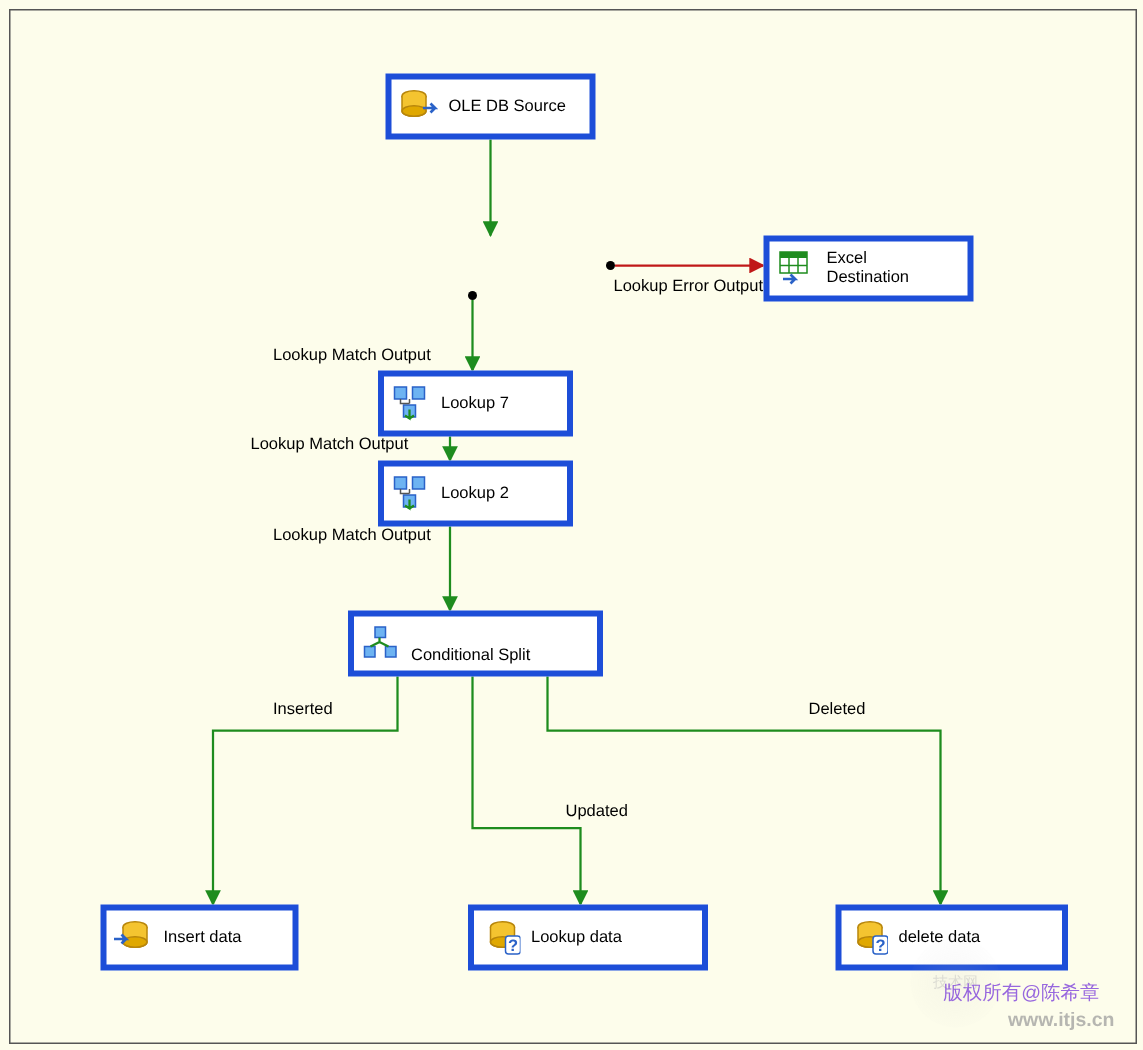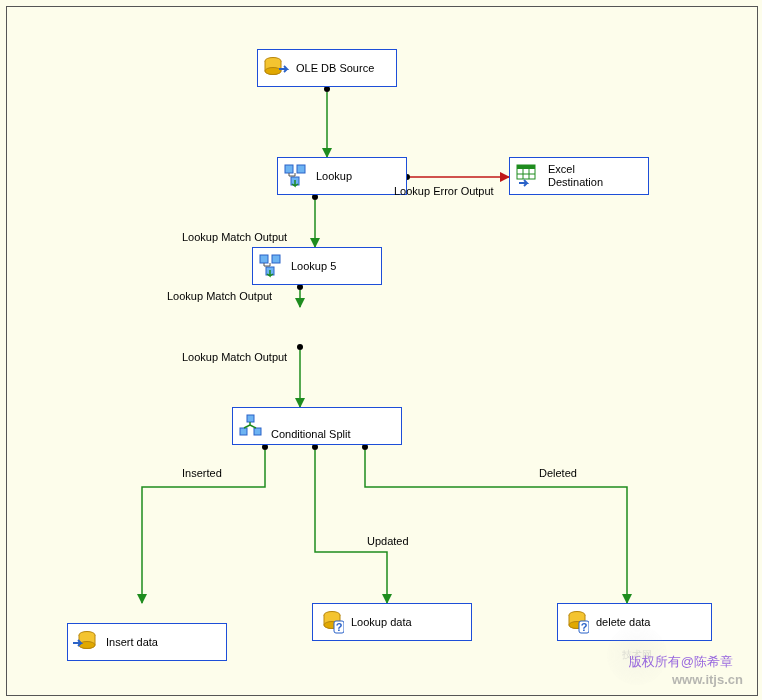--- a/index.html
+++ b/index.html
@@ -17,21 +17,21 @@
     position: absolute;
     top: 6px;
     left: 6px;
     width: 750px;
     height: 688px;
     border: 1px solid #555;
   }
   .node {
     position: absolute;
     background: #fff;
-    border: 1px solid #1d4ed8;
+    border: 4px solid #1d4ed8;
     box-sizing: border-box;
     padding: 4px 6px 4px 4px;
     display: flex;
     align-items: center;
     gap: 6px;
     min-height: 38px;
   }
   .node-label {
     white-space: nowrap;
     font-size: 11px;
@@ -145,32 +145,20 @@
     <svg width="26" height="26" viewBox="0 0 26 26">
       <ellipse cx="10" cy="6" rx="8" ry="3.5" fill="#F4C430" stroke="#B8860B"></ellipse>
       <path d="M2 6 v10 a8 3.5 0 0 0 16 0 V6" fill="#F4C430" stroke="#B8860B"></path>
       <ellipse cx="10" cy="16" rx="8" ry="3.5" fill="#E0A800" stroke="#B8860B"></ellipse>
       <path d="M16 14 l8 0 l-3 -3 m3 3 l-3 3" stroke="#2A62C8" stroke-width="1.8" fill="none"></path>
     </svg>
   </span>
   <span class="node-label">OLE DB Source</span>
 </div>
 
-<div class="node" style="left:270px; top:150px; width:130px;">
-  <span class="icon-box">
-    <svg width="26" height="26" viewBox="0 0 26 26">
-      <rect x="2" y="2" width="8" height="8" fill="#6DB3F2" stroke="#2A62C8"></rect>
-      <rect x="14" y="2" width="8" height="8" fill="#6DB3F2" stroke="#2A62C8"></rect>
-      <rect x="8" y="14" width="8" height="8" fill="#6DB3F2" stroke="#2A62C8"></rect>
-      <path d="M6 10 v3 h6 m0 -3 v3" stroke="#555" fill="none"></path>
-      <path d="M12 17 l0 6 l-3 -2 m3 2 l3 -2" stroke="#1E8C1E" stroke-width="1.5" fill="none"></path>
-    </svg>
-  </span>
-  <span class="node-label">Lookup</span>
-</div>
 
 <div class="node" style="left:502px; top:150px; width:140px;">
   <span class="icon-box">
     <svg width="26" height="26" viewBox="0 0 26 26">
       <rect x="2" y="2" width="18" height="14" fill="#fff" stroke="#1E8C1E"></rect>
       <rect x="2" y="2" width="18" height="4" fill="#1E8C1E"></rect>
       <line x1="8" y1="6" x2="8" y2="16" stroke="#1E8C1E"></line>
       <line x1="14" y1="6" x2="14" y2="16" stroke="#1E8C1E"></line>
       <line x1="2" y1="11" x2="20" y2="11" stroke="#1E8C1E"></line>
       <path d="M4 20 l8 0 l-3 -3 m3 3 l-3 3" stroke="#2A62C8" stroke-width="1.8" fill="none"></path>
@@ -183,37 +171,49 @@
 <div class="node" style="left:245px; top:240px; width:130px;">
   <span class="icon-box">
     <svg width="26" height="26" viewBox="0 0 26 26">
       <rect x="2" y="2" width="8" height="8" fill="#6DB3F2" stroke="#2A62C8"></rect>
       <rect x="14" y="2" width="8" height="8" fill="#6DB3F2" stroke="#2A62C8"></rect>
       <rect x="8" y="14" width="8" height="8" fill="#6DB3F2" stroke="#2A62C8"></rect>
       <path d="M6 10 v3 h6 m0 -3 v3" stroke="#555" fill="none"></path>
       <path d="M12 17 l0 6 l-3 -2 m3 2 l3 -2" stroke="#1E8C1E" stroke-width="1.5" fill="none"></path>
     </svg>
   </span>
-  <span class="node-label">Lookup 5</span>
-</div>
-
+  <span class="node-label">Lookup 7</span>
+</div>
+
+<div class="node" style="left:245px; top:300px; width:130px;">
+  <span class="icon-box">
+    <svg width="26" height="26" viewBox="0 0 26 26">
+      <rect x="2" y="2" width="8" height="8" fill="#6DB3F2" stroke="#2A62C8"></rect>
+      <rect x="14" y="2" width="8" height="8" fill="#6DB3F2" stroke="#2A62C8"></rect>
+      <rect x="8" y="14" width="8" height="8" fill="#6DB3F2" stroke="#2A62C8"></rect>
+      <path d="M6 10 v3 h6 m0 -3 v3" stroke="#555" fill="none"></path>
+      <path d="M12 17 l0 6 l-3 -2 m3 2 l3 -2" stroke="#1E8C1E" stroke-width="1.5" fill="none"></path>
+    </svg>
+  </span>
+  <span class="node-label">Lookup 2</span>
+</div>
 
 <div class="node" style="left:225px; top:400px; width:170px;align-items:flex-end;">
   <span class="icon-box">
     <svg width="26" height="26" viewBox="0 0 26 26">
       <rect x="9" y="2" width="7" height="7" fill="#6DB3F2" stroke="#2A62C8"></rect>
       <rect x="2" y="15" width="7" height="7" fill="#6DB3F2" stroke="#2A62C8"></rect>
       <rect x="16" y="15" width="7" height="7" fill="#6DB3F2" stroke="#2A62C8"></rect>
       <path d="M12 9 v3 l-6 3 m6 -3 l6 3" stroke="#1E8C1E" stroke-width="1.5" fill="none"></path>
     </svg>
   </span>
   <span class="node-label">Conditional Split</span>
 </div>
 
-<div class="node" style="left:60px; top:616px; width:160px;">
+<div class="node" style="left:60px; top:596px; width:132px;">
   <span class="icon-box">
     <svg width="26" height="26" viewBox="0 0 26 26">
       <ellipse cx="14" cy="6" rx="8" ry="3.5" fill="#F4C430" stroke="#B8860B"></ellipse>
       <path d="M6 6 v10 a8 3.5 0 0 0 16 0 V6" fill="#F4C430" stroke="#B8860B"></path>
       <ellipse cx="14" cy="16" rx="8" ry="3.5" fill="#E0A800" stroke="#B8860B"></ellipse>
       <path d="M0 14 l8 0 l-3 -3 m3 3 l-3 3" stroke="#2A62C8" stroke-width="1.8" fill="none"></path>
     </svg>
   </span>
   <span class="node-label">Insert data</span>
 </div>
@@ -237,26 +237,26 @@
       <ellipse cx="14" cy="6" rx="8" ry="3.5" fill="#F4C430" stroke="#B8860B"></ellipse>
       <path d="M6 6 v10 a8 3.5 0 0 0 16 0 V6" fill="#F4C430" stroke="#B8860B"></path>
       <ellipse cx="14" cy="16" rx="8" ry="3.5" fill="#E0A800" stroke="#B8860B"></ellipse>
       <rect x="16" y="12" width="10" height="12" rx="2" fill="#fff" stroke="#2A62C8"></rect>
       <text x="21" y="22" font-size="11" font-weight="bold" fill="#2A62C8" text-anchor="middle">?</text>
     </svg>
   </span>
   <span class="node-label">delete data</span>
 </div>
 
-<div class="edge-label" style="left:387px; top:178px;">Lookup Error Output</div>
+<div class="edge-label" style="left:402px; top:178px;">Lookup Error Output</div>
 <div class="edge-label" style="left:175px; top:224px;">Lookup Match Output</div>
 <div class="edge-label" style="left:160px; top:283px;">Lookup Match Output</div>
 <div class="edge-label" style="left:175px; top:344px;">Lookup Match Output</div>
 <div class="edge-label" style="left:175px; top:460px;">Inserted</div>
-<div class="edge-label" style="left:315px; top:528px;padding-left:45px;">Updated</div>
+<div class="edge-label" style="left:325px; top:528px;padding-left:45px;">Updated</div>
 <div class="edge-label" style="left:532px; top:460px;">Deleted</div>
 
 <div class="watermark-logo">
       <span>技术网</span>
     </div>
 <div class="watermark1">版权所有@陈希章</div>
 <div class="watermark2">www.itjs.cn</div>
 
 </div>
 

